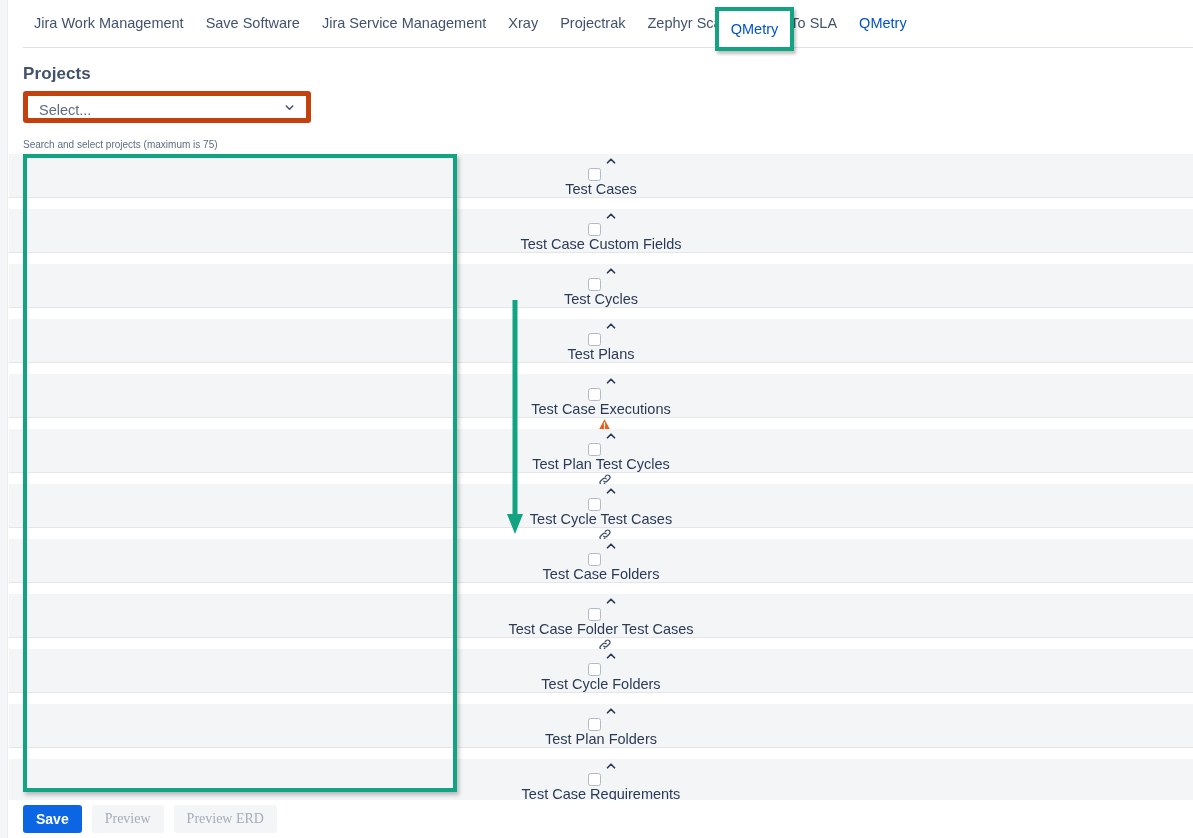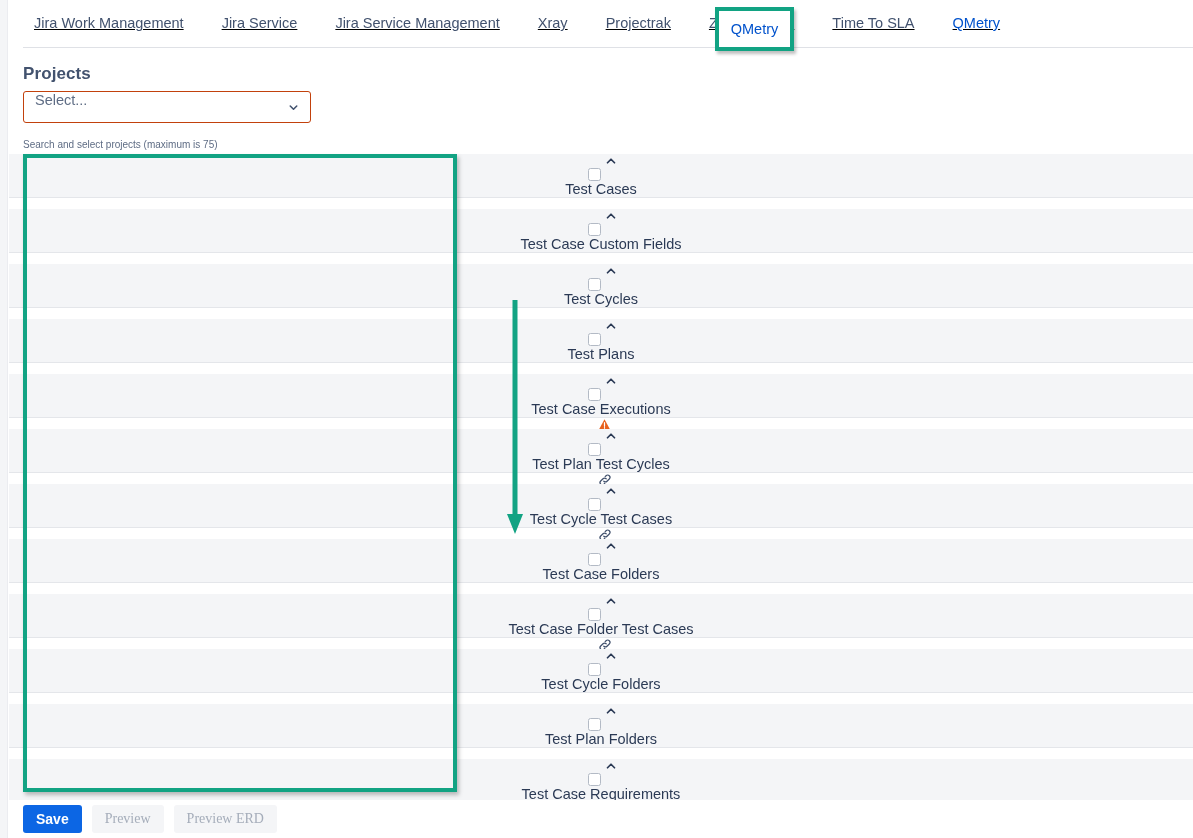--- a/index.html
+++ b/index.html
@@ -37,22 +37,21 @@
     left: 14px; top: 47px;
     width: 1170px; height: 1px;
     background: #dfe1e6;
   }
   .tabs {
     position: absolute;
     left: 14px; top: 0;
     height: 47px;
     display: flex;
     align-items: center;
-    gap: 16px;
-    text-decoration: underline;
+    gap: 0;
   }
   .tab {
     font-size: 14.5px;
     color: #42526e;
     padding: 0 11px;
     line-height: 47px;
     white-space: nowrap;
     cursor: pointer;
   }
   .tab.active {
@@ -90,25 +89,25 @@
   .field-label {
     font-size: 17px;
     font-weight: bold;
     color: #42526e;
     letter-spacing: 0.1px;
     margin-bottom: 7px;
   }
   .select-box {
     position: relative;
     width: 288px; height: 32px;
-    border: 1px solid #c2410c;
+    border: 5px solid #c2410c;
     border-radius: 3px;
     background: #ffffff;
     display: flex;
-    align-items: flex-start;
+    align-items: flex-end;
     cursor: pointer;
   }
   .select-value {
     font-size: 14.5px;
     color: #5e6c84;
     padding-left: 11px;
   }
   .select-chevron {
     position: absolute;
     right: 10px; top: 0; bottom: 0;
@@ -231,21 +230,21 @@
 <body>
 
 <div id="page">
 
   <div class="page-gutter"></div>
 
   <div class="tabbar">
     <div class="tabbar-underline"></div>
     <div class="tabs" id="tabs-container">
         <div class="tab"><span>Jira Work Management</span></div>
-        <div class="tab"><span>Jira Service</span></div>
+        <div class="tab"><span>Save Software</span></div>
         <div class="tab"><span>Jira Service Management</span></div>
         <div class="tab"><span>Xray</span></div>
         <div class="tab"><span>Projectrak</span></div>
         <div class="tab"><span>Zephyr Scale</span></div>
         <div class="tab"><span>Time To SLA</span></div>
         <div class="tab active"><span>QMetry</span></div>
       </div>
   </div>
 
   <div class="hl-box-tab">

